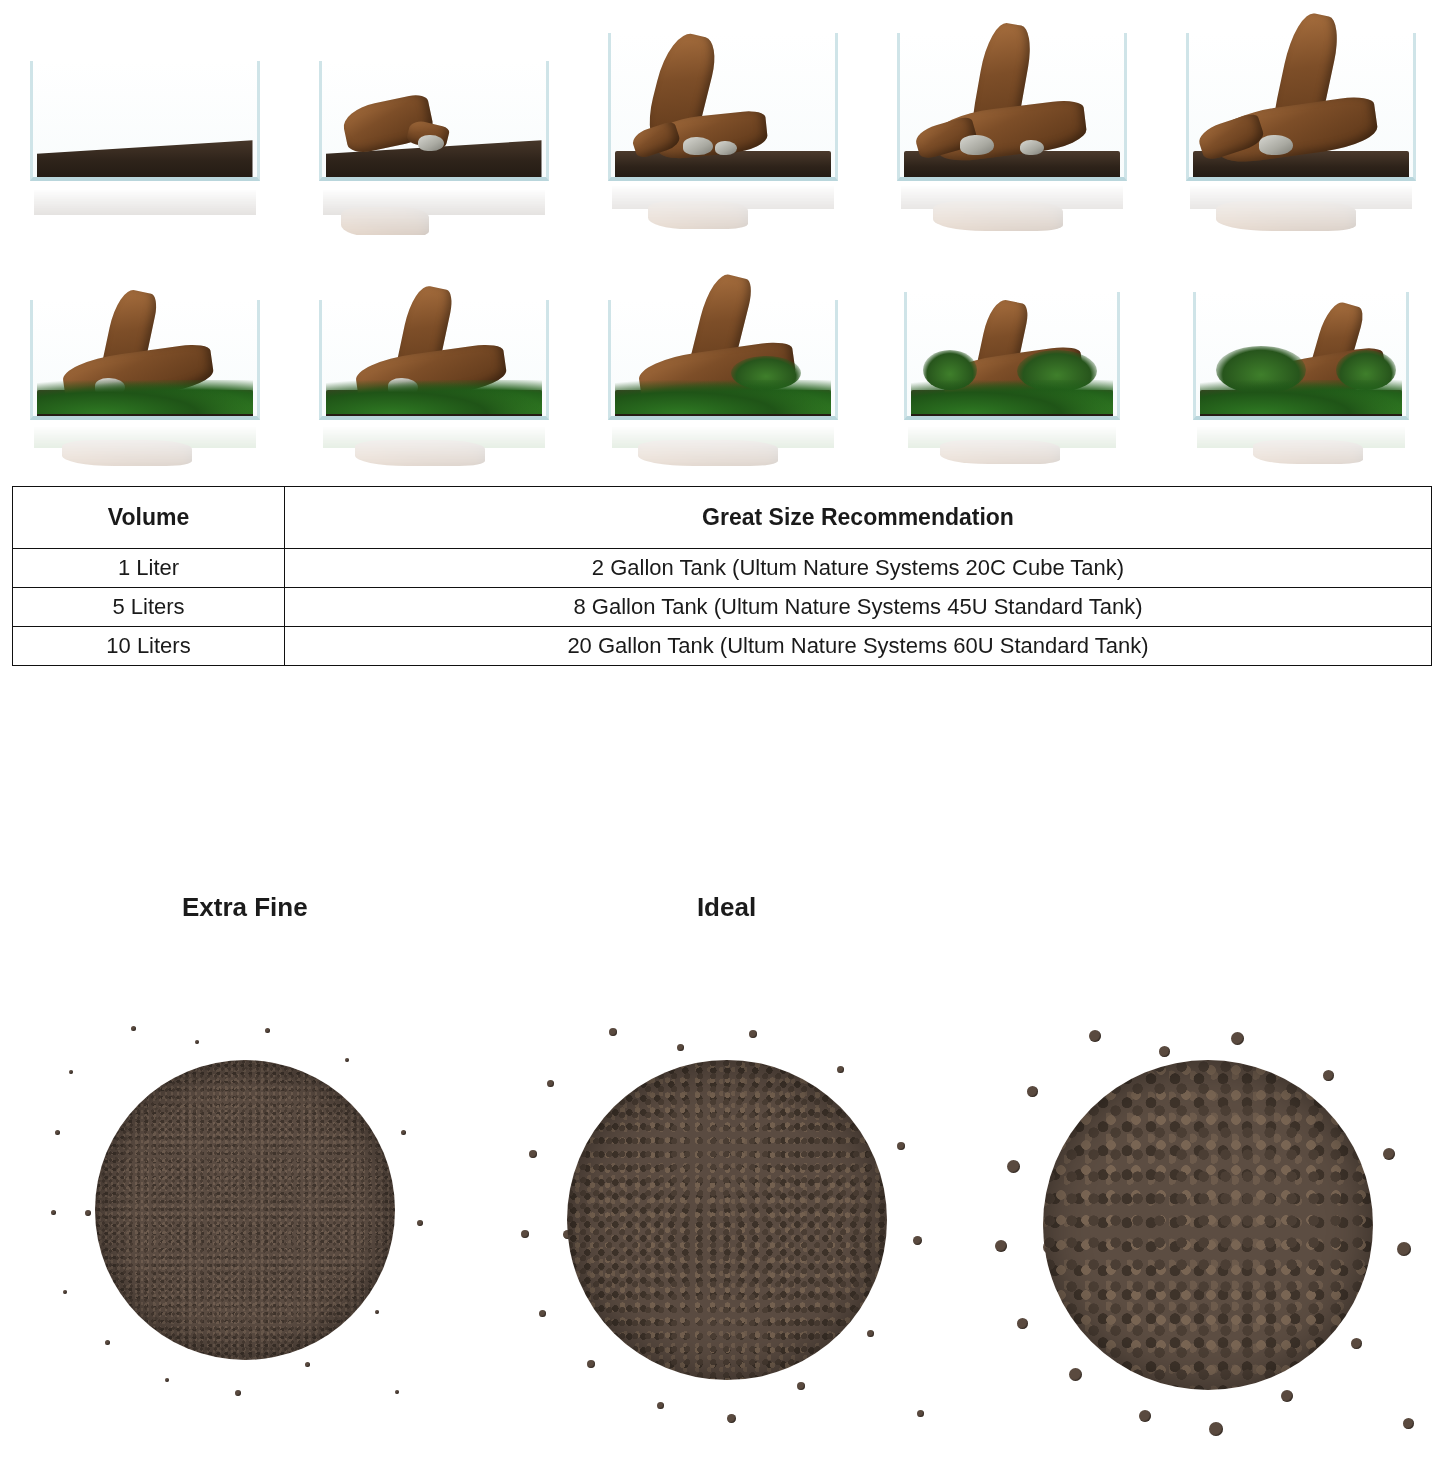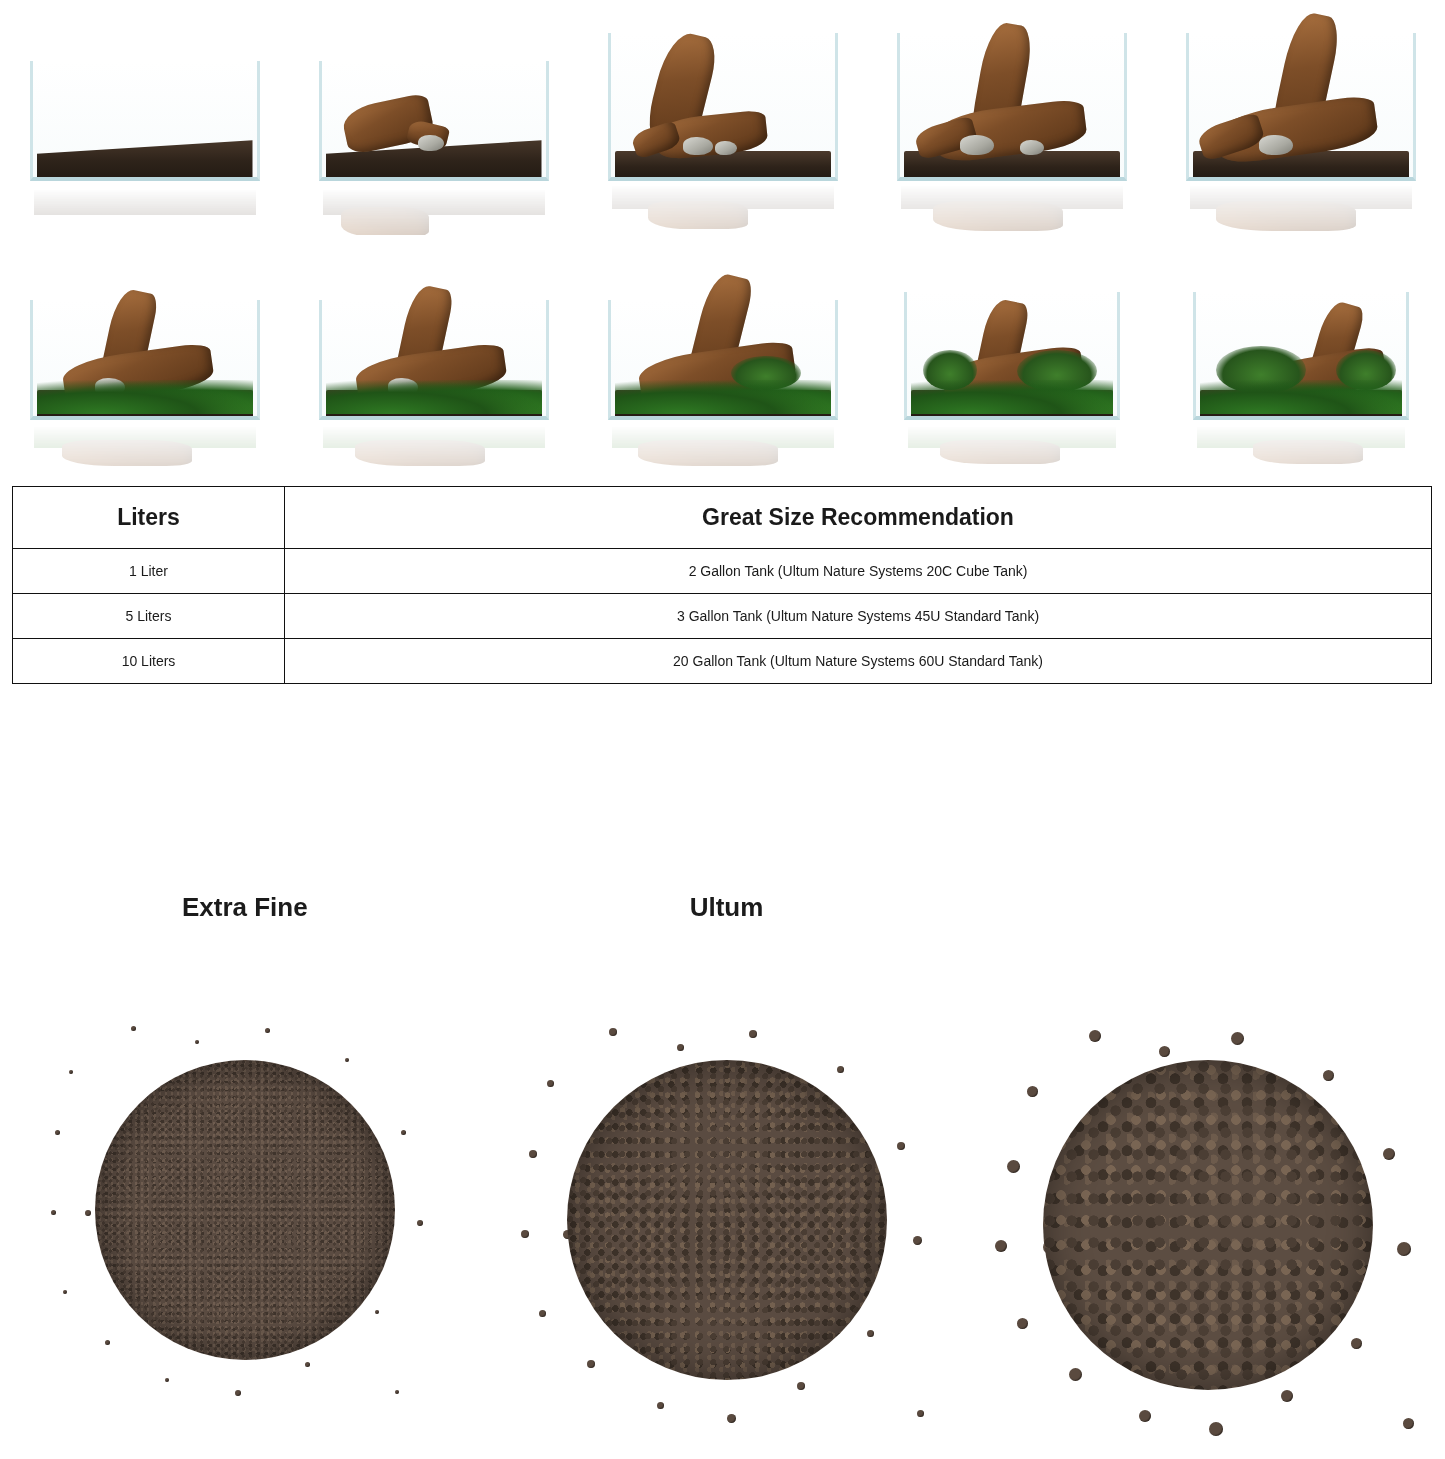--- a/index.html
+++ b/index.html
@@ -122,23 +122,23 @@
     border: 1px solid #111111;
     text-align: center;
     color: #1a1a1a;
   }
   table.rec th {
     font-size: 23px;
     font-weight: bold;
     padding: 17px 8px;
   }
   table.rec td {
-    font-size: 14px;
+    font-size: 22px;
     font-weight: normal;
-    padding: 14px 8px;
+    padding: 6px 8px;
   }
   .col-vol { width: 272px; }
 
   
   .grain-section {
     position: absolute;
     left: 4px;
     top: 860px;
     width: 1445px;
     height: 599px;
@@ -382,32 +382,32 @@
   </div>
 
   <div class="table-wrap">
     <table class="rec">
       <colgroup>
         <col class="col-vol">
         <col>
       </colgroup>
       <thead>
         <tr>
-          <th>Liters</th>
+          <th>Volume</th>
           <th>Great Size Recommendation</th>
         </tr>
       </thead>
       <tbody>
         <tr>
           <td>1 Liter</td>
           <td>2 Gallon Tank (Ultum Nature Systems 20C Cube Tank)</td>
         </tr>
         <tr>
           <td>5 Liters</td>
-          <td>3 Gallon Tank (Ultum Nature Systems 45U Standard Tank)</td>
+          <td>8 Gallon Tank (Ultum Nature Systems 45U Standard Tank)</td>
         </tr>
         <tr>
           <td>10 Liters</td>
           <td>20 Gallon Tank (Ultum Nature Systems 60U Standard Tank)</td>
         </tr>
       </tbody>
     </table>
   </div>
 
   <div class="grain-section">
@@ -434,21 +434,21 @@
             <span class="sp" style="width:5px;height:5px;left:86px;top:16px;"></span>
             <span class="sp" style="width:4px;height:4px;left:350px;top:380px;"></span>
             <span class="sp" style="width:5px;height:5px;left:6px;top:200px;"></span>
           </div>
           <div class="pile-core core-xf"></div>
         </div>
       </div>
     </div>
 
     <div class="grain-col">
-      <div class="grain-title">Ultum</div>
+      <div class="grain-title">Ideal</div>
       <div class="pile-wrap">
         <div class="pile" style="width:420px;height:420px;top:10px;">
           <div class="scatter" style="width:420px;height:420px;">
             <span class="sp" style="width:8px;height:8px;left:12px;top:140px;"></span>
             <span class="sp" style="width:7px;height:7px;left:30px;top:70px;"></span>
             <span class="sp" style="width:9px;height:9px;left:46px;top:220px;"></span>
             <span class="sp" style="width:7px;height:7px;left:22px;top:300px;"></span>
             <span class="sp" style="width:8px;height:8px;left:70px;top:350px;"></span>
             <span class="sp" style="width:7px;height:7px;left:140px;top:392px;"></span>
             <span class="sp" style="width:9px;height:9px;left:210px;top:404px;"></span>

